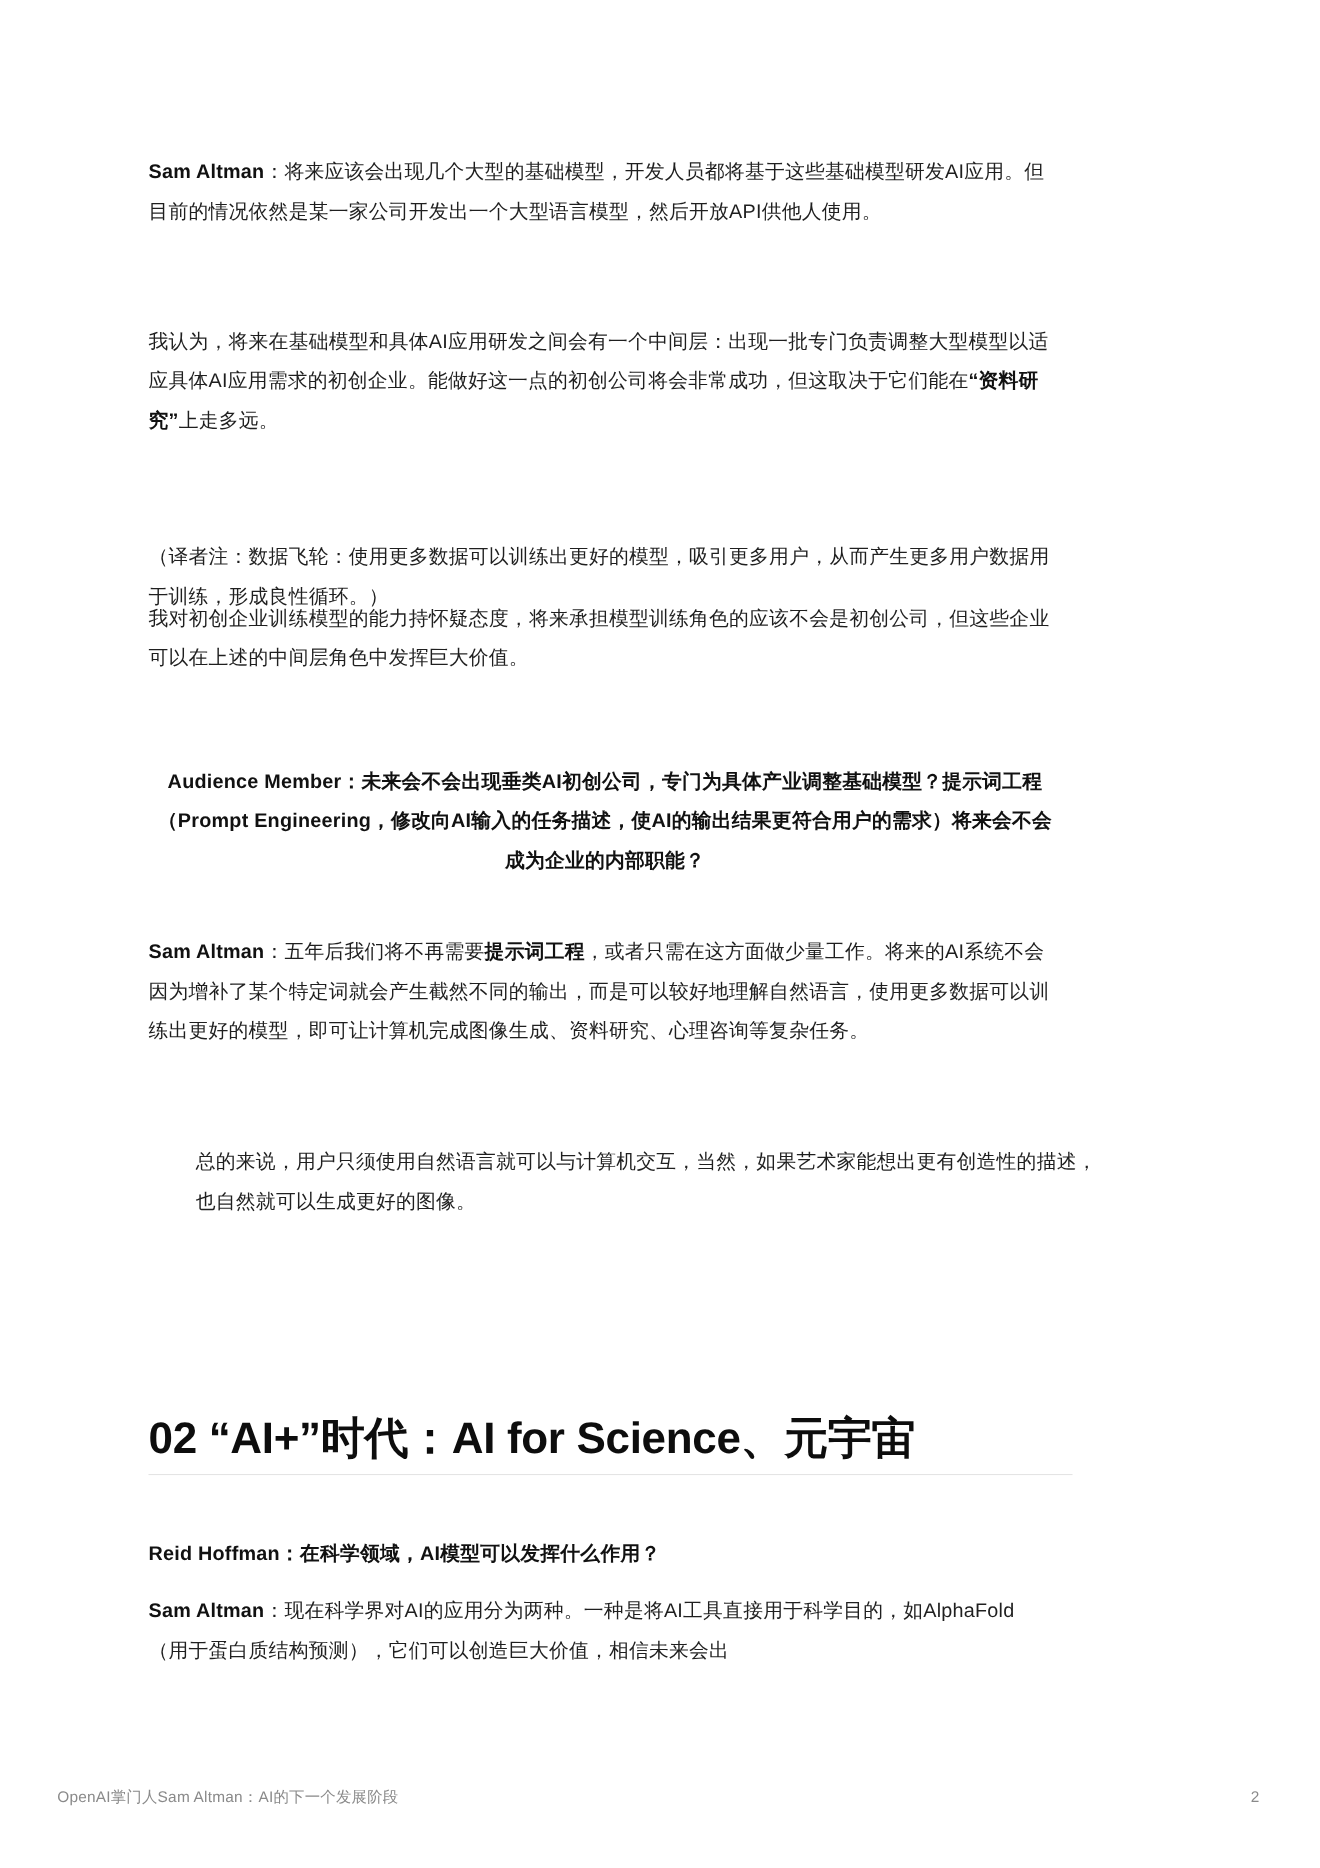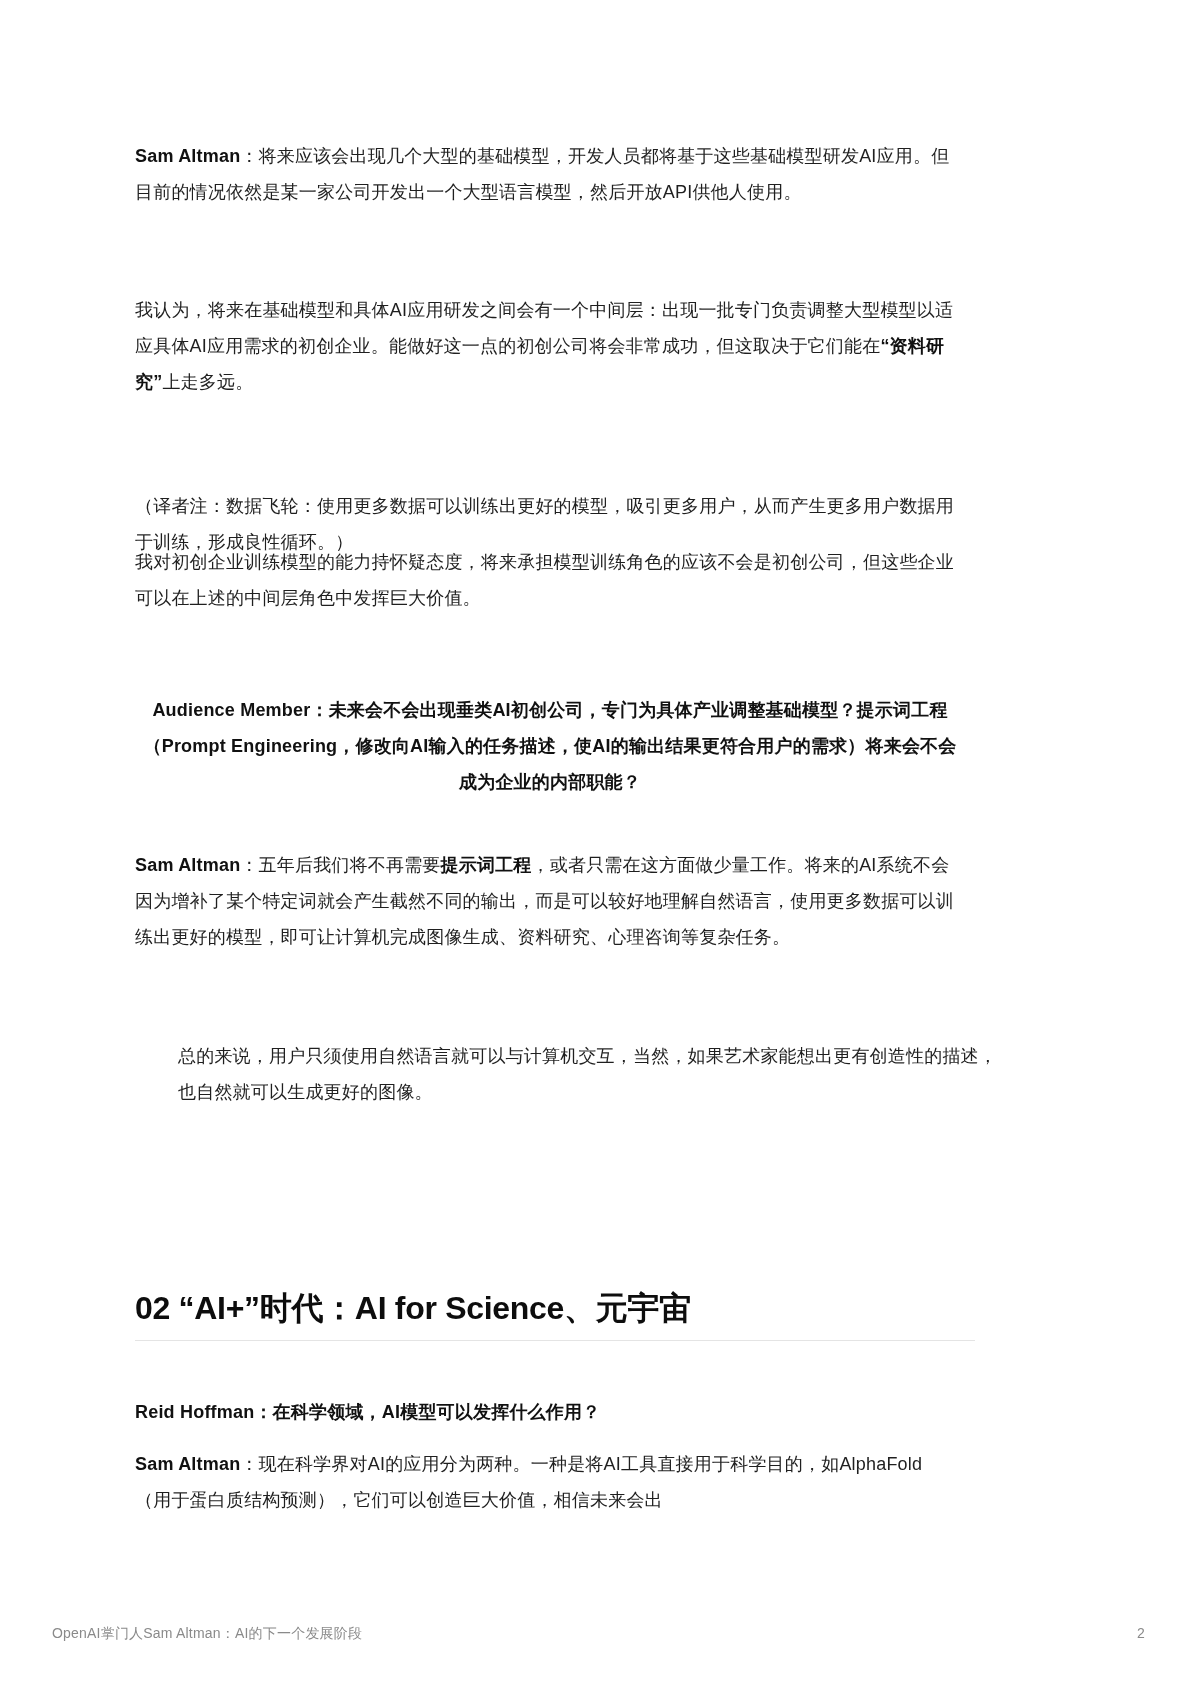--- a/index.html
+++ b/index.html
@@ -40,21 +40,21 @@
       color: #111111;
     }
     .question {
       font-weight: bold;
       color: #111111;
     }
     .section-title {
       position: absolute;
       left: 0;
       top: 1284px;
-      font-size: 32px;
+      font-size: 40px;
       line-height: 48px;
       font-weight: bold;
       color: #0d0d0d;
       margin: 0;
       letter-spacing: -0.3px;
     }
     .divider {
       position: absolute;
       left: 0;
       top: 1340px;

